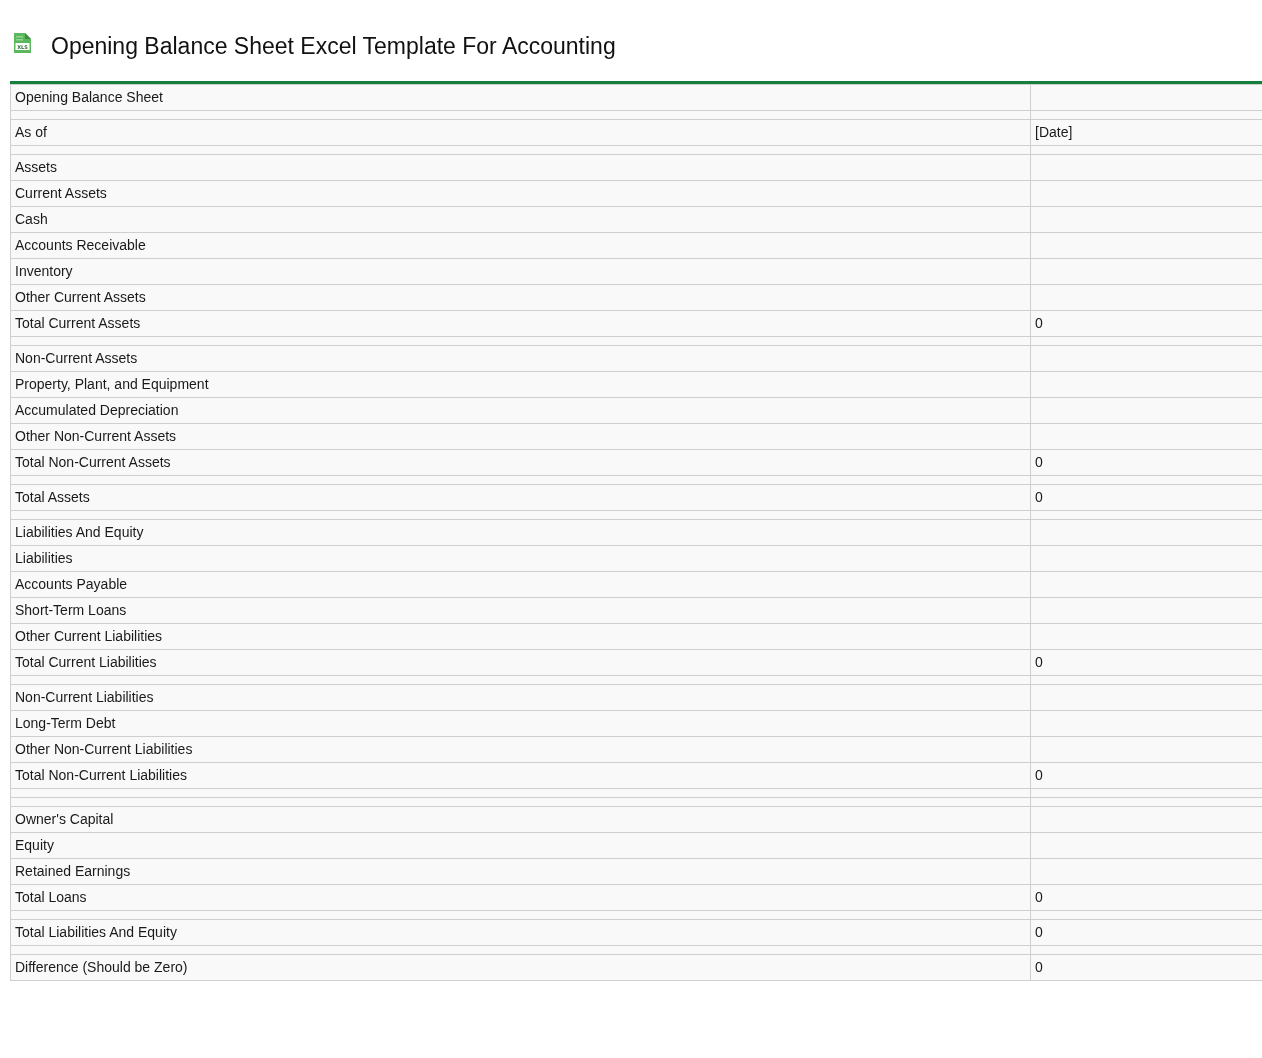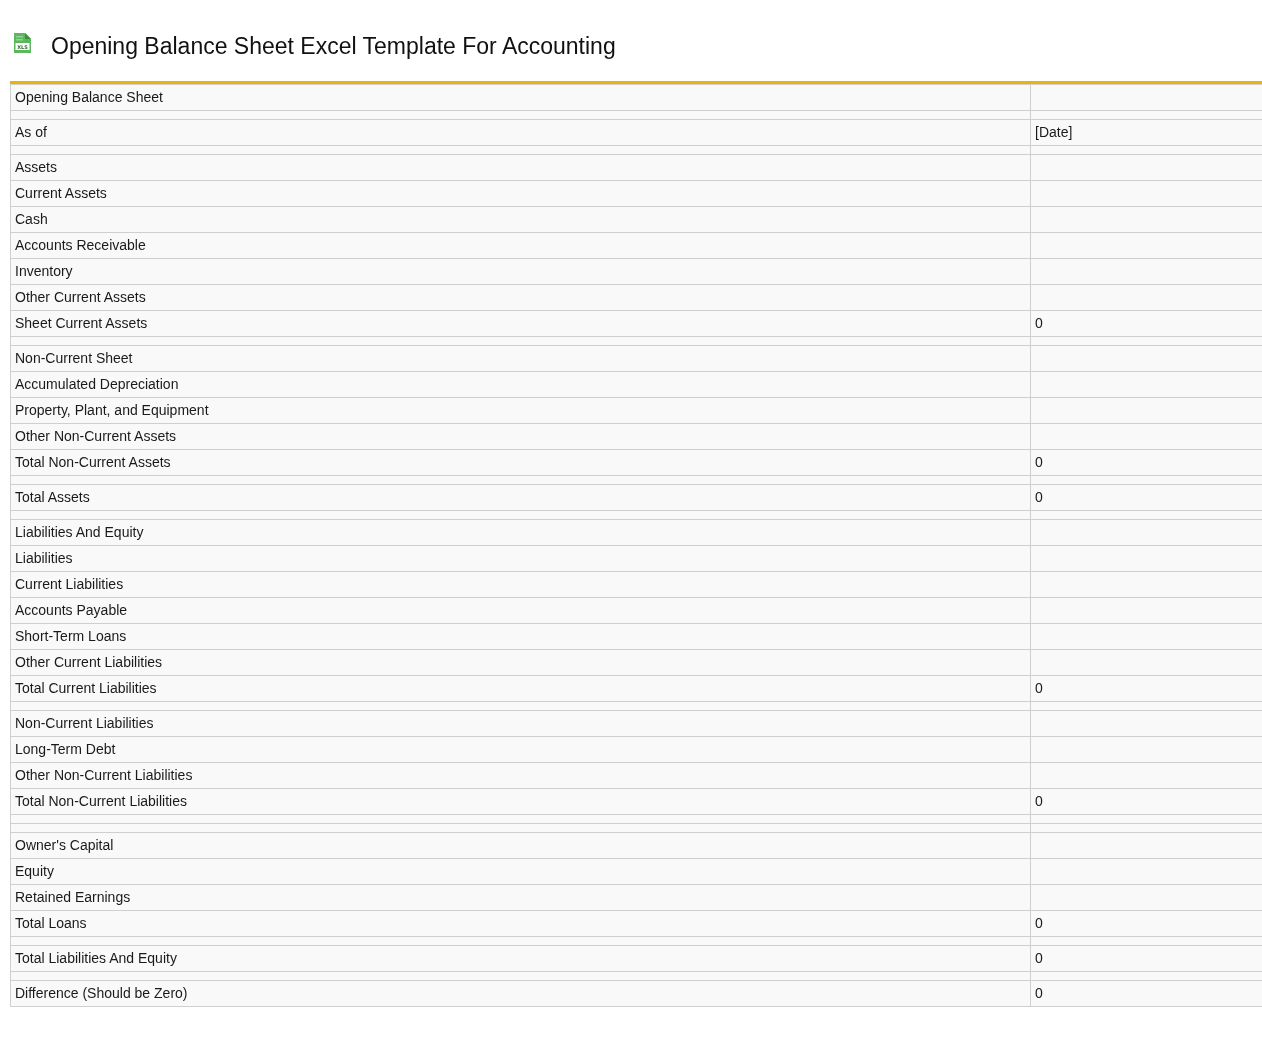--- a/index.html
+++ b/index.html
@@ -33,21 +33,21 @@
       font-size: 23px;
       line-height: 30px;
       color: #111111;
       white-space: nowrap;
     }
     .sheet {
       position: absolute;
       left: 10px;
       top: 81px;
       width: 1252px;
-      border-top: 3px solid #eab308;
+      border-top: 3px solid #15803d;
     }
     table {
       border-collapse: collapse;
       width: 1252px;
       table-layout: fixed;
       background: #f9f9f9;
     }
     col.c1 { width: 1020px; }
     col.c2 { width: 232px; }
     td {
@@ -127,40 +127,40 @@
         </tr>
         <tr>
           <td>Inventory</td>
           <td></td>
         </tr>
         <tr>
           <td>Other Current Assets</td>
           <td></td>
         </tr>
         <tr>
-          <td>Sheet Current Assets</td>
-          <td>0</td>
-        </tr>
-        <tr class="spacer">
-          <td></td>
-          <td></td>
-        </tr>
-        <tr>
-          <td>Non-Current Sheet</td>
+          <td>Total Current Assets</td>
+          <td>0</td>
+        </tr>
+        <tr class="spacer">
+          <td></td>
+          <td></td>
+        </tr>
+        <tr>
+          <td>Non-Current Assets</td>
+          <td></td>
+        </tr>
+        <tr>
+          <td>Property, Plant, and Equipment</td>
           <td></td>
         </tr>
         <tr>
           <td>Accumulated Depreciation</td>
           <td></td>
         </tr>
         <tr>
-          <td>Property, Plant, and Equipment</td>
-          <td></td>
-        </tr>
-        <tr>
           <td>Other Non-Current Assets</td>
           <td></td>
         </tr>
         <tr>
           <td>Total Non-Current Assets</td>
           <td>0</td>
         </tr>
         <tr class="spacer">
           <td></td>
           <td></td>
@@ -172,24 +172,20 @@
         <tr class="spacer">
           <td></td>
           <td></td>
         </tr>
         <tr>
           <td>Liabilities And Equity</td>
           <td></td>
         </tr>
         <tr>
           <td>Liabilities</td>
-          <td></td>
-        </tr>
-        <tr>
-          <td>Current Liabilities</td>
           <td></td>
         </tr>
         <tr>
           <td>Accounts Payable</td>
           <td></td>
         </tr>
         <tr>
           <td>Short-Term Loans</td>
           <td></td>
         </tr>

